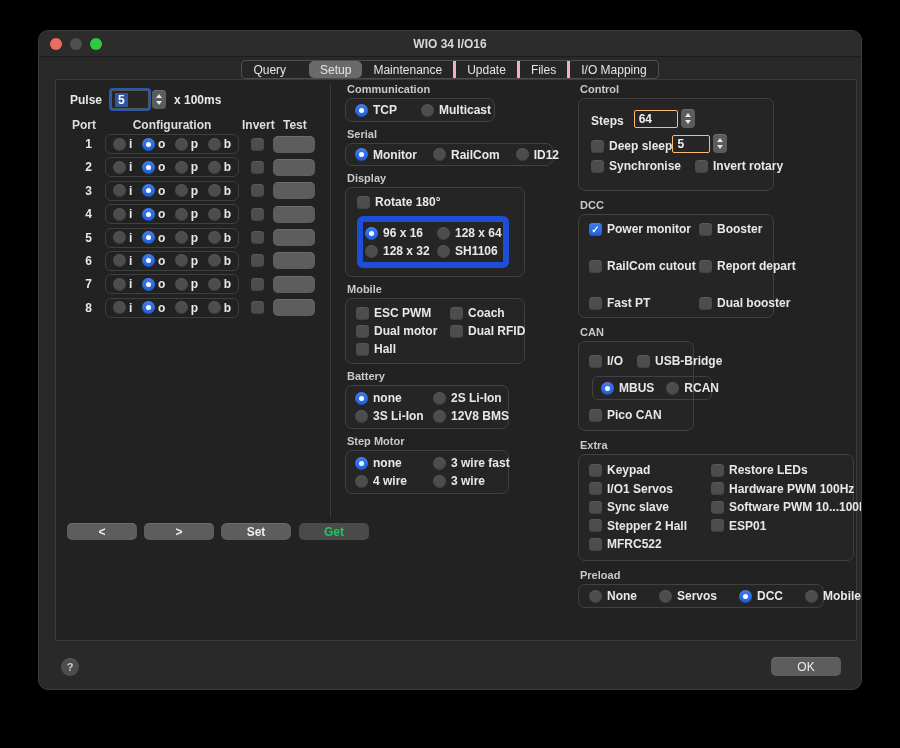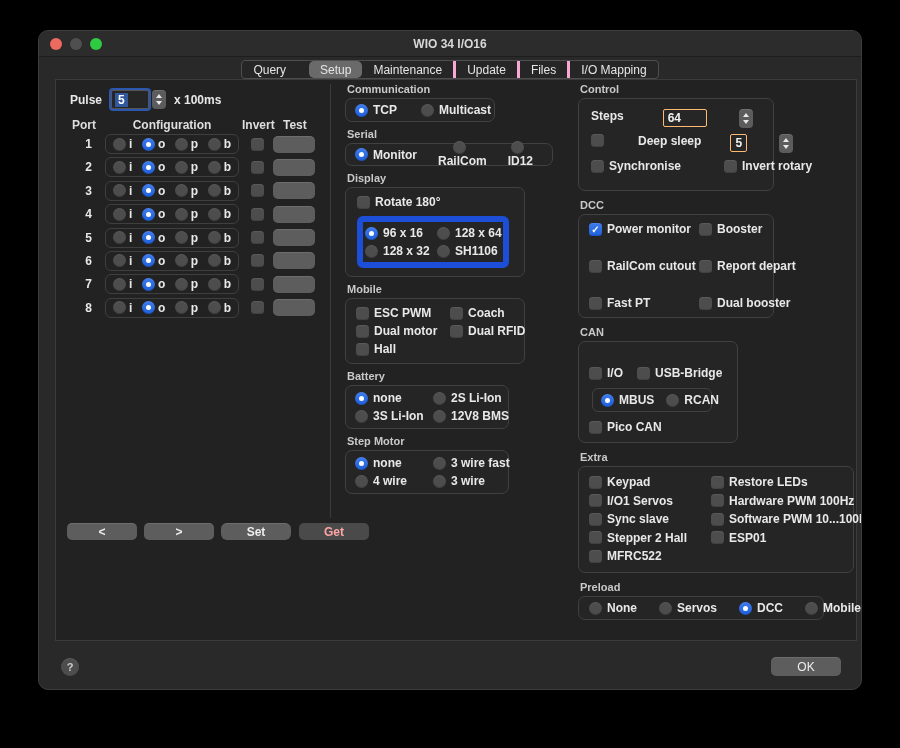--- a/index.html
+++ b/index.html
@@ -56,21 +56,21 @@
   .stp { width:14px; height:19px; background:#5c5c5c; border-radius:4px; flex:none;
     display:inline-flex; flex-direction:column; align-items:center; justify-content:center;
     gap:3px; margin-left:3px; box-shadow:inset 0 1px 0 rgba(255,255,255,.12); }
   .tri-up { width:0; height:0; border-left:3px solid transparent; border-right:3px solid transparent;
     border-bottom:4px solid #e8e8e8; }
   .tri-dn { width:0; height:0; border-left:3px solid transparent; border-right:3px solid transparent;
     border-top:4px solid #e8e8e8; }
   .btn { background:#5d5d5d; border-radius:5px; color:#ededed; font-size:12px;
     display:flex; align-items:center; justify-content:center; height:17px;
     box-shadow:inset 0 1px 0 rgba(255,255,255,.1); }
-  .btn.disabled { background:#4a4a4a; color:#fca5a5; box-shadow:none; }
+  .btn.disabled { background:#4a4a4a; color:#22c55e; box-shadow:none; }
   
   .pulse-row { position:absolute; left:14px; top:10px; display:flex; align-items:center; }
   .pulse-label { font-size:12px; color:#e8e8e8; margin-right:9px; }
   .pulse-fld { width:38px; height:19px; border:1px solid #555; background:#262626;
     border-radius:2px; box-shadow:0 0 0 2px rgba(48,110,235,.7); display:flex;
     align-items:center; padding:0 3px; }
   .pulse-val { font-size:12px; color:#fff; background:rgba(54,104,196,.75); padding:0 3px; }
   .pulse-suffix { font-size:12px; color:#e8e8e8; margin-left:8px; }
   
   .thead { position:absolute; top:38px; left:0; width:274px; font-size:12px; color:#dedede; }
@@ -95,41 +95,41 @@
   .gtitle { font-size:11px; color:#c9c9c9; margin:0 0 3px 2px; }
   .gbox { border:1px solid #414141; border-radius:7px; background:rgba(255,255,255,.015); }
   .grp { margin-bottom:6px; }
   .midcol { position:absolute; left:289px; top:3px; width:218px; }
   .rightcol { position:absolute; left:522px; top:3px; width:278px; }
   .rightcol .grp { margin-bottom:8px; }
   
   .box-comm { width:150px; height:24px; display:flex; align-items:center; padding:0 9px; }
   .box-comm .pair+.pair { margin-left:24px; }
   .box-serial { width:208px; height:23px; display:flex; align-items:center; padding:0 9px; }
-  .box-serial .pair+.pair { margin-left:16px;flex-direction:column; }
+  .box-serial .pair+.pair { margin-left:16px; }
   .box-display { width:180px; padding:7px 0 8px 11px; }
   .rotate-row { display:flex; align-items:center; }
   .resbox { margin-top:7px; width:152px; border:6px solid #1d4ed8; border-radius:6px;
     padding:4px 2px; display:grid; grid-template-columns:72px auto; row-gap:4px; }
   .box-mobile { width:180px; padding:7px 0 7px 10px; display:grid;
     grid-template-columns:94px auto; row-gap:4px; }
   .box-battery { width:164px; padding:5px 0 5px 9px; display:grid;
     grid-template-columns:78px auto; row-gap:4px; }
   .box-step { width:164px; padding:5px 0 5px 9px; display:grid;
     grid-template-columns:78px auto; row-gap:4px; }
   .box-control { width:196px; padding:10px 0 9px 12px; }
-  .ctl-row { display:flex; align-items:flex-start; margin-bottom:6px;gap:29px; }
+  .ctl-row { display:flex; align-items:flex-end; margin-bottom:6px; }
   .ctl-row:last-child { margin-bottom:8px; }
   .ctl-steps-lbl { font-size:12px; color:#e8e8e8; margin-right:10px; }
   .ctl-row .fld { margin-left:0; }
   .ds-fld { margin-left:10px; }
   .ctl-pair2 { margin-left:14px; }
   .box-dcc { width:196px; padding:7px 0 7px 10px; display:grid;
     grid-template-columns:110px auto; row-gap:23px; }
-  .box-can { width:160px; padding:24px 0 8px 10px; }
+  .box-can { width:116px; padding:12px 0 8px 10px; }
   .can-row1 { display:flex; align-items:center; }
   .can-row1 .pair+.pair { margin-left:14px; }
   .busbox { margin:8px 0 8px 3px; width:120px; border:1px solid #414141; border-radius:6px;
     padding:4px 8px; display:flex; align-items:center; }
   .busbox .pair+.pair { margin-left:12px; }
   .box-extra { width:276px; padding:8px 0 9px 10px; display:grid;
     grid-template-columns:122px auto; row-gap:4.5px; }
   .box-preload { width:246px; height:24px; display:flex; align-items:center; padding:0 10px; }
   .box-preload .pair+.pair { margin-left:22px; }
   

